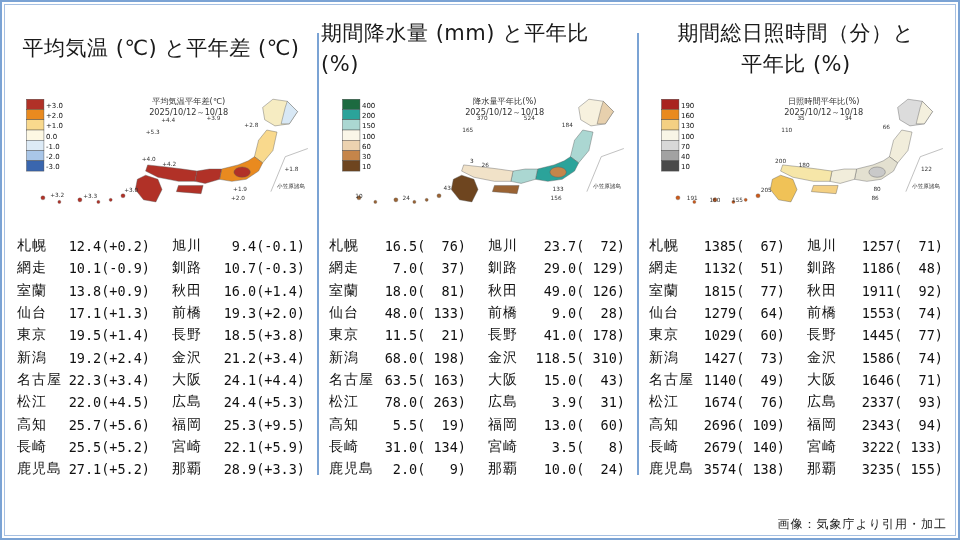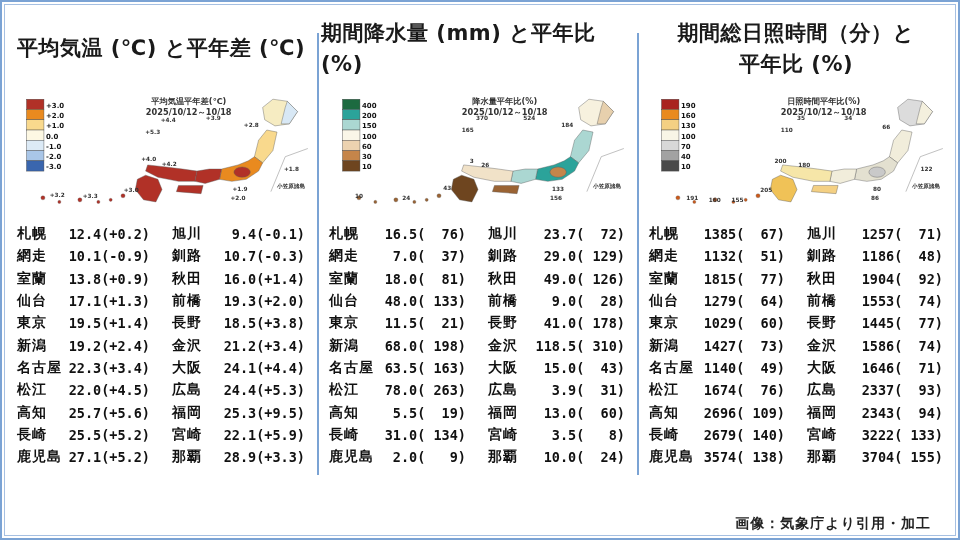--- a/index.html
+++ b/index.html
@@ -1,43 +1,43 @@
 <!DOCTYPE html>
 <html><head>
 <meta charset="utf-8">
 <style>
   html,body{margin:0;padding:0;background:#fff;}
   .frame{width:960px;height:540px;box-sizing:border-box;border:2px solid #7ba3d4;padding:2px;background:#fff;}
   .page{width:100%;height:100%;box-sizing:border-box;border:1px solid #a6c0e2;position:relative;
-        font-family:"DejaVu Sans","Liberation Sans",sans-serif;overflow:hidden;background:#fff;font-weight:bold;}
+        font-family:"DejaVu Sans","Liberation Sans",sans-serif;overflow:hidden;background:#fff;}
   .panels{display:flex;height:100%;}
   .panel{box-sizing:border-box;padding:2px 4px 0 4px;}
   .panel:nth-child(1){flex:0 0 312px;}
   .panel:nth-child(2){flex:0 0 320px;}
   .panel:nth-child(3){flex:1;}
   .panel-title{height:84px;display:flex;flex-direction:column;justify-content:center;align-items:center;
                font-size:21px;color:#1a1a1a;letter-spacing:.5px;line-height:1.5;}
   .map-wrap{height:118px;}
   svg.map{display:block;margin:0 auto;width:298px;height:115px;}
   .legend text{font-size:6.8px;fill:#111;}
   .mtitle{font-size:8px;fill:#333;}
   .ann text{font-size:5.6px;fill:#333;text-anchor:middle;}
   .oga{stroke:#999;stroke-width:.6;fill:none;}
   .oga-label{font-size:5.5px;fill:#333;}
   svg.map path,svg.map ellipse{stroke:#5a5a5a;stroke-width:.4;}
   svg.map circle{stroke:#5a5a5a;stroke-width:.3;}
-  .tables{display:flex;margin-top:14px;padding:0 8px;gap:22px;}
+  .tables{display:flex;margin-top:26px;padding:0 8px;gap:22px;}
   .tcol{flex:1;min-width:0;}
   .row{display:flex;justify-content:space-between;align-items:center;height:22.3px;}
   .city{font-size:14px;color:#111;letter-spacing:1px;white-space:nowrap;}
   .val{font-family:"DejaVu Sans Mono","Liberation Mono",monospace;font-size:13.5px;color:#111;white-space:pre;}
   .sep{position:absolute;top:28px;width:2px;height:442px;background:#7ba3d4;}
   .sep1{left:312px;}
   .sep2{left:632px;}
-  .credit{position:absolute;right:24px;bottom:2px;font-size:14px;color:#222;letter-spacing:1px;}
+  .credit{position:absolute;right:8px;bottom:2px;font-size:12px;color:#222;letter-spacing:1px;}
 </style>
 </head>
 <body>
 
 <div class="frame">
   <div class="page">
     <div class="panels">
   <section class="panel">
     <div class="panel-title">
       <div class="t1">平均気温 (℃) と平年差 (℃)</div>
@@ -467,21 +467,21 @@
               <div class="row">
                 <span class="city">旭川</span>
                 <span class="val">1257(  71)</span>
               </div>
               <div class="row">
                 <span class="city">釧路</span>
                 <span class="val">1186(  48)</span>
               </div>
               <div class="row">
                 <span class="city">秋田</span>
-                <span class="val">1904(  92)</span>
+                <span class="val">1911(  92)</span>
               </div>
               <div class="row">
                 <span class="city">前橋</span>
                 <span class="val">1553(  74)</span>
               </div>
               <div class="row">
                 <span class="city">長野</span>
                 <span class="val">1445(  77)</span>
               </div>
               <div class="row">
@@ -499,21 +499,21 @@
               <div class="row">
                 <span class="city">福岡</span>
                 <span class="val">2343(  94)</span>
               </div>
               <div class="row">
                 <span class="city">宮崎</span>
                 <span class="val">3222( 133)</span>
               </div>
               <div class="row">
                 <span class="city">那覇</span>
-                <span class="val">3704( 155)</span>
+                <span class="val">3235( 155)</span>
               </div>
             </div>
     </div>
   </section>
 </div>
     <div class="sep sep1"></div>
     <div class="sep sep2"></div>
     <div class="credit">画像：気象庁より引用・加工</div>
   </div>
 </div>

